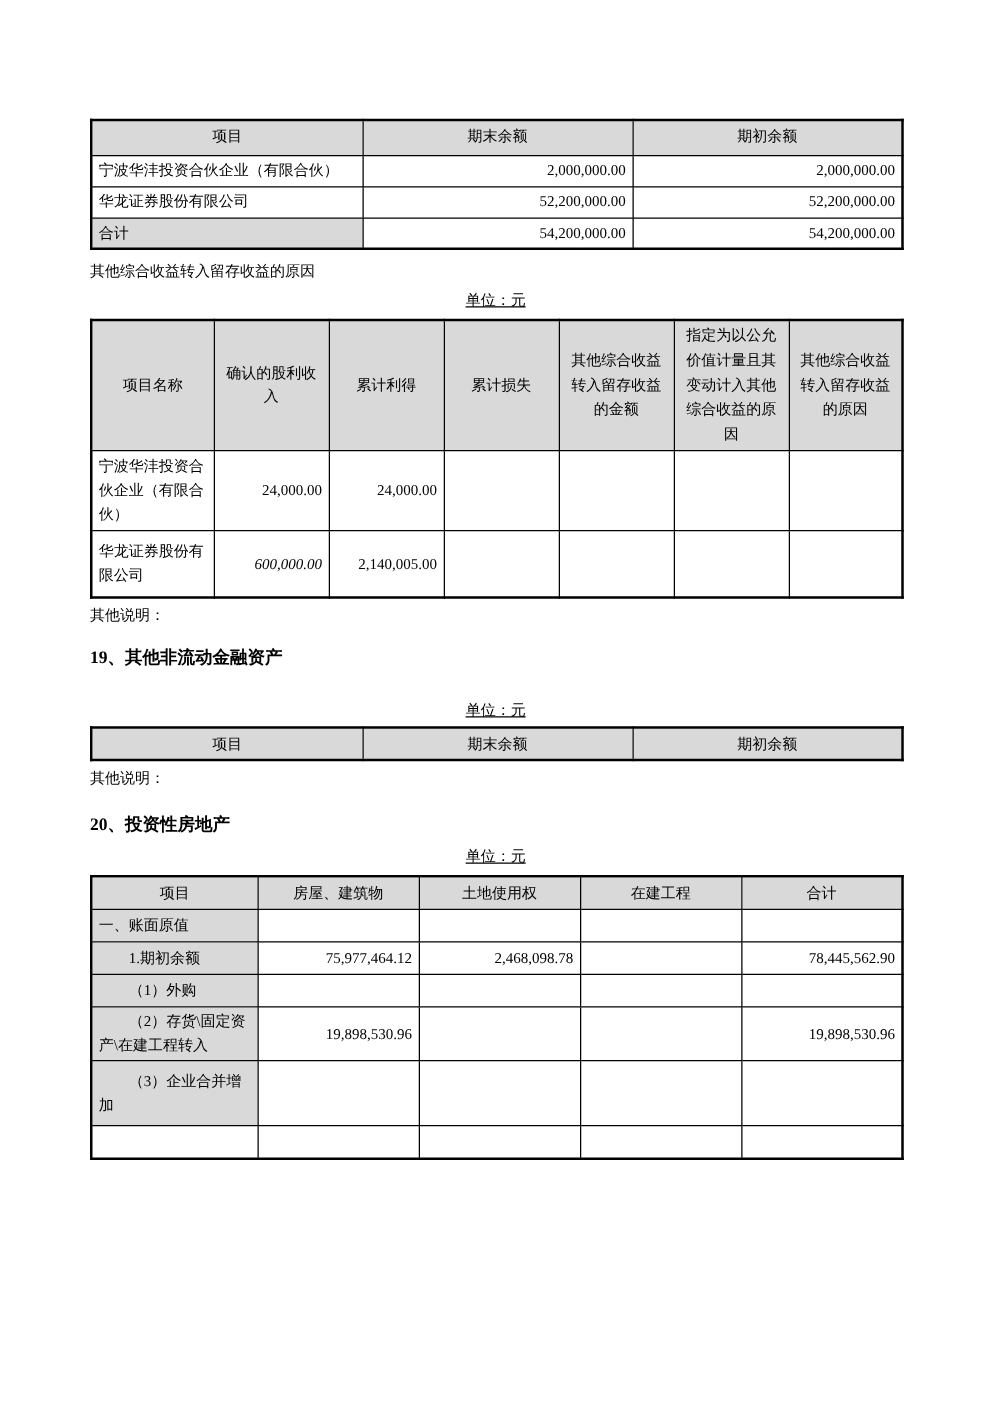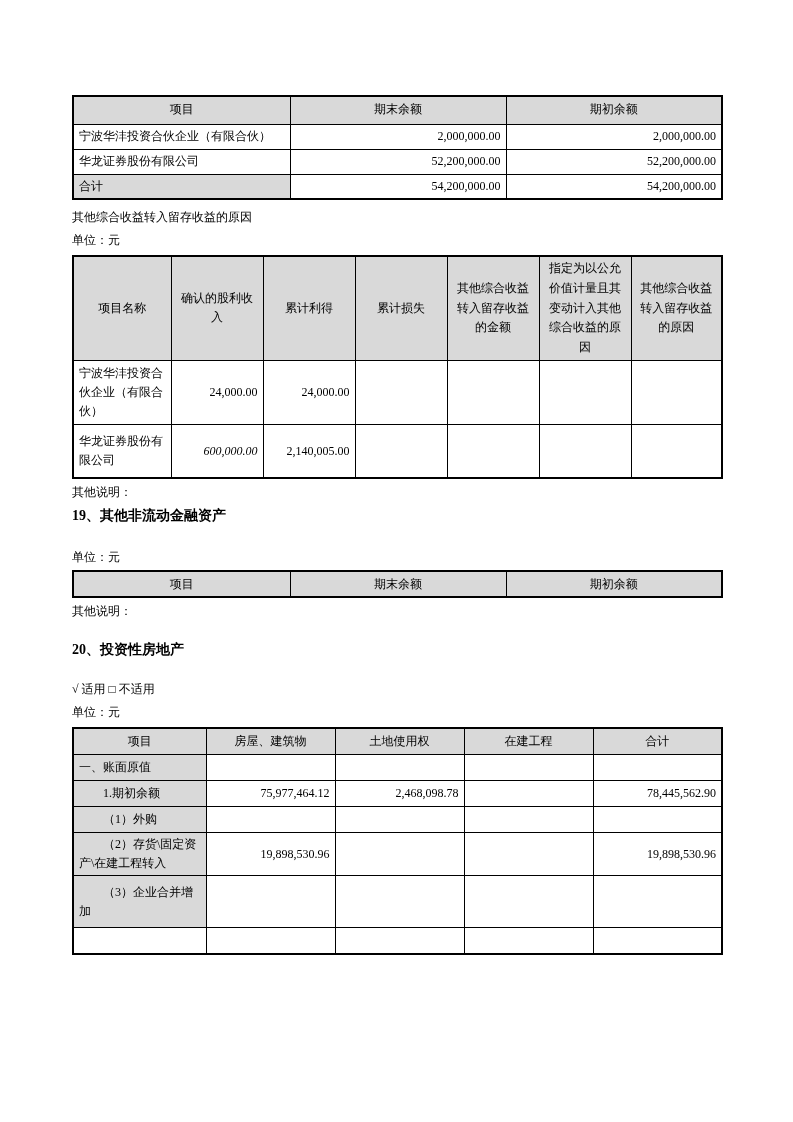--- a/index.html
+++ b/index.html
@@ -23,27 +23,27 @@
 
   .t1 thead tr { height: 28px; } .t1 tbody tr { height: 25px; }
   .t2 thead tr { height: 88px; }
   .t2 tbody tr:nth-child(1) { height: 64px; }
   .t2 tbody tr:nth-child(2) { height: 54px; }
   .t3 thead tr { height: 26px; }
   .t4 thead tr { height: 26px; } .t4 tbody tr { height: 26px; }
   .t4 tbody tr:nth-child(5) { height: 52px; }
 
   .note { font-size: 12px; line-height: 16px; margin-top: 9px; }
-  .unit { font-size: 12px; line-height: 16px; text-align: left; }
+  .unit { font-size: 12px; line-height: 16px; text-align: center; text-decoration: underline; }
   .unit.u1 { margin-top: 7px; }
   .unit.u2 { margin-top: 24px; }
   .unit.u3 { margin-top: 7px; }
   .othernote { font-size: 12px; line-height: 16px; margin-top: 5px; }
   .sec-title { font-size: 14px; font-weight: bold; line-height: 19px; }
-  .h19 { margin-top: 6px; }
+  .h19 { margin-top: 17px; }
   .h20 { margin-top: 21px; }
   .hsub { margin-top: 24px; padding-left: 8px; }
   .applicable { font-size: 12px; line-height: 16px; margin-top: 22px; }
   .mt7 { margin-top: 7px; }
   .mt5 { margin-top: 5px; }
 </style>
 </head>
 <body>
 
 <div class="page">
@@ -146,21 +146,20 @@
         </tr>
       </thead>
       <tbody></tbody>
   </table>
 
   <p class="othernote">其他说明：</p>
 
   <h2 class="sec-title h20">20、投资性房地产</h2>
 
 
-  <p class="applicable">√ 适用 □ 不适用</p>
 
   <p class="unit u3">单位：元</p>
 
   <table class="t4 mt7">
     <colgroup>
         <col style="width:133px">
         <col style="width:129px">
         <col style="width:129px">
         <col style="width:129px">
         <col style="width:129px">

